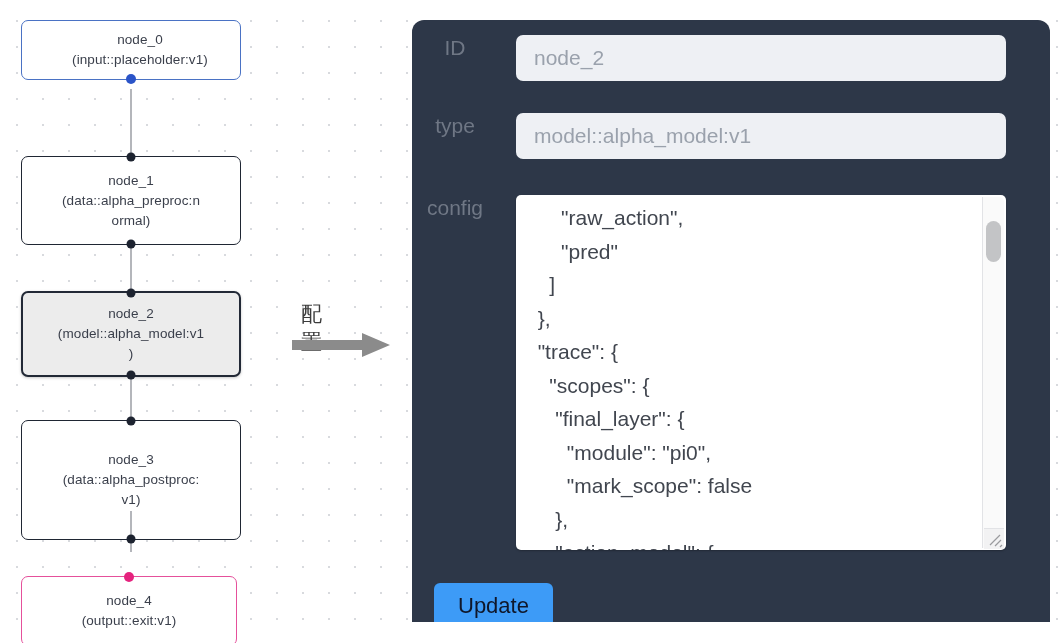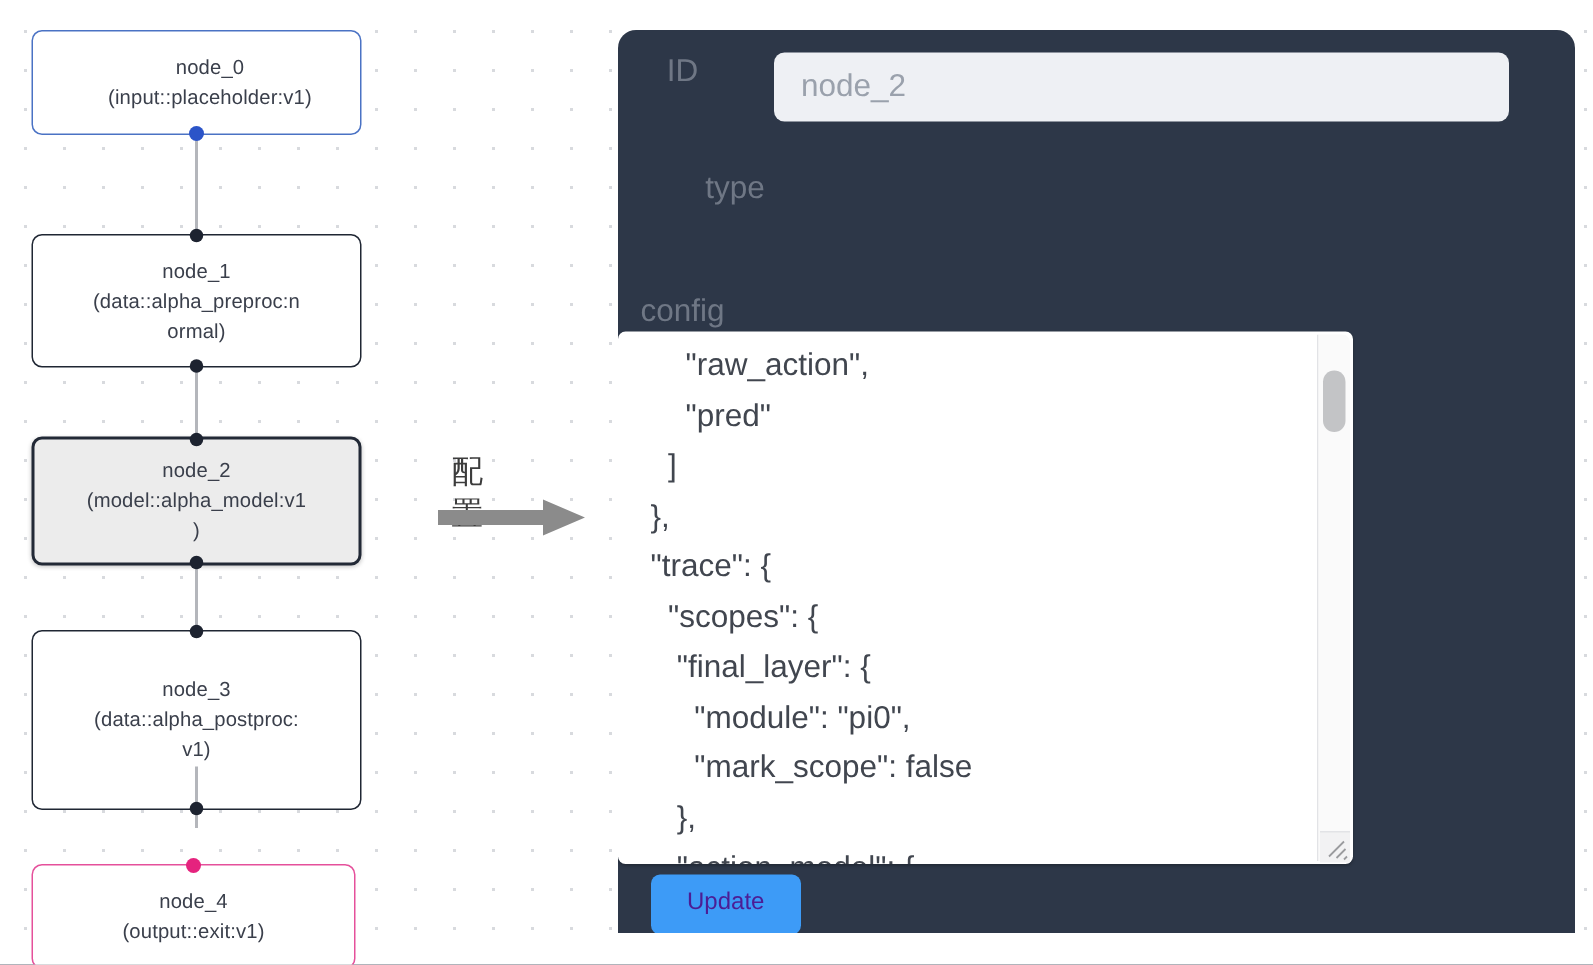--- a/index.html
+++ b/index.html
@@ -124,22 +124,22 @@
     border: none;
     border-radius: 7px;
     color: #9aa1ac;
     font-size: 21px;
     font-family: "Liberation Sans", "DejaVu Sans", sans-serif;
     padding: 0 18px;
     outline: none;
   }
 
   #row-id    { left: 0px; top: 15px; }
-  #row-type  { left: 0px; top: 93px; margin-left: 35px; }
-  #row-config{ left: 0px; top: 175px; flex-direction: column; }
+  #row-type  { left: 0px; top: 93px; }
+  #row-config{ left: 0px; top: 175px; }
 
   #id-input   { width: 490px; height: 46px; }
   #type-input { width: 490px; height: 46px; }
 
   .textarea-wrap {
     position: relative;
     width: 490px;
     height: 355px;
   }
   #config-textarea {
@@ -182,41 +182,41 @@
     width: 20px; height: 20px;
     background: #f2f2f3;
     border-top: 1px solid #e2e3e6;
   }
   .resize-grip svg { display: block; }
 
   #update-button {
     position: absolute;
     left: 22px; top: 563px;
     background: #3d9bf7;
-    color: #4c1d95;
+    color: #0f172a;
     border: none;
     border-radius: 6px;
-    font-size: 16px;
+    font-size: 22px;
     font-family: "Liberation Sans", "DejaVu Sans", sans-serif;
     padding: 10px 24px 12px 24px;
     cursor: pointer;
     text-align: center;
   }
 </style>
 </head>
 <body>
 
 <div id="canvas">
 
   <div class="edge" style="top:89px;height:68px;"></div>
   <div class="edge" style="top:246px;height:46px;"></div>
   <div class="edge" style="top:376px;height:44px;"></div>
   <div class="edge" style="top:511px;height:41px;"></div>
 
-  <div class="node input-node" style="left:21px; top:20px; width:220px; height:70px;padding-left:32px;">
+  <div class="node input-node" style="left:21px; top:20px; width:220px; height:60px;padding-left:32px;">
     <span>node_0
 (input::placeholder:v1)</span>
     <span class="handle blue" style="top:100%;"></span>
   </div>
 
   <div class="node" style="left:21px; top:156px; width:220px; height:89px;">
     <span>node_1
 (data::alpha_preproc:n
 ormal)</span>
     <span class="handle" style="top:0;"></span>
@@ -256,20 +256,21 @@
 
   <div id="config-panel">
 
     <div class="field-row" id="row-id">
       <div class="field-label">ID</div>
       <input id="id-input" class="field-input" type="text" value="node_2" style="">
     </div>
 
     <div class="field-row" id="row-type">
       <div class="field-label">type</div>
+      <input id="type-input" class="field-input" type="text" value="model::alpha_model:v1" style="">
     </div>
 
     <div class="field-row" id="row-config">
       <div class="field-label">config</div>
       <div class="textarea-wrap">
         <textarea id="config-textarea" spellcheck="false" style="">      "raw_action",
       "pred"
     ]
   },
   "trace": {

